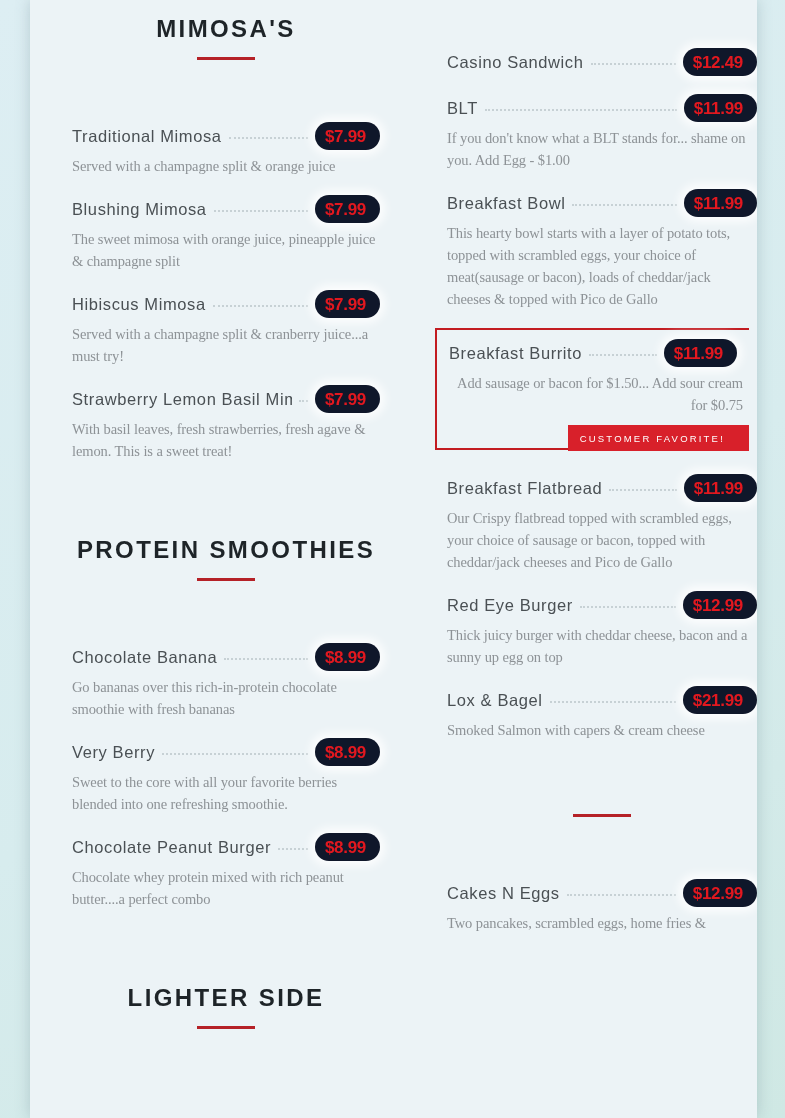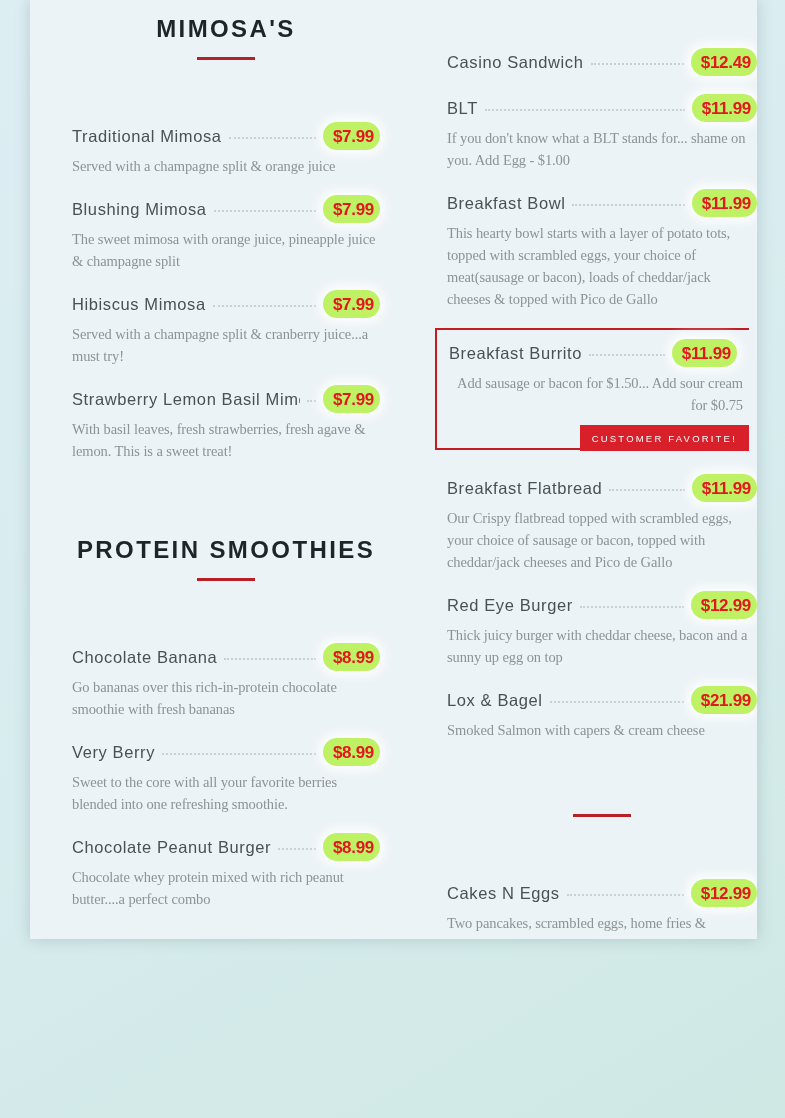--- a/index.html
+++ b/index.html
@@ -5,21 +5,21 @@
   * { margin: 0; padding: 0; box-sizing: border-box; }
   html, body { width: 785px; height: 1118px; overflow: hidden; }
   body {
     font-family: "Liberation Sans", sans-serif;
     background: linear-gradient(150deg, var(--page-bg-top, #ddeef3) 0%, #d7ecee 55%, var(--page-bg-bottom, #cfe8e4) 100%);
     position: relative;
   }
   .menu-card {
     position: absolute;
     left: 30px; top: 0;
-    width: 727px; height: 939px;
+    width: 727px; height: 1118px;
     background: var(--card-bg, #ecf3f6);
     box-shadow: 0 0 14px rgba(90, 120, 130, 0.30);
     overflow: hidden;
   }
   .col { position: absolute; top: 0; }
   .col-left  { left: 42px;  width: 308px; padding-top: 14px; }
   .col-right { left: 417px; width: 310px; padding-top: 48px; }
 
   .menu-section + .menu-section { margin-top: 73px; }
 
@@ -56,27 +56,27 @@
   }
   .leader {
     flex: 1 1 10px;
     min-width: 0;
     border-top: 2px dotted #c7d1d5;
     margin: 0 7px;
     transform: translateY(2px);
   }
   .item-price {
     flex: 0 0 auto;
-    background: #bef264;
+    background: #0f172a;
     color: var(--price-color, #e2181f);
     font-weight: 700;
     font-size: 17px;
     letter-spacing: -0.3px;
     line-height: 1;
-    padding: 6px 6px 5px 10px;
+    padding: 6px 14px 5px 10px;
     border-radius: 15px;
     box-shadow: 0 0 10px 5px rgba(255,255,255,0.85);
     position: relative;
     z-index: 2;
   }
   .item-desc {
     margin-top: 5px;
     font-family: "Liberation Serif", serif;
     font-size: 14.5px;
     letter-spacing: -0.1px;
@@ -96,21 +96,21 @@
   }
   .menu-item.highlight .item-desc { margin-right: -6px; text-align: right; }
   .favorite-badge {
     position: absolute;
     right: 0; bottom: -3px;
     background: var(--badge-bg, #d8202a);
     color: #ffffff;
     font-size: 9.5px;
     font-weight: 400;
     letter-spacing: 2.2px;
-    padding: 8px 12px 7px 12px;
+    padding: 8px 24px 7px 12px;
     white-space: nowrap;
     z-index: 3;
   }
 </style>
 </head>
 <body style="--page-bg-top: #ddeef3; --page-bg-bottom: #cfe8e4; --card-bg: #ecf3f6; --heading-color: #1e2428; --accent-underline: #b52127; --name-color: #4a5054; --desc-color: #8d9296; --price-color: #e2181f; --highlight-border: #c21b21; --badge-bg: #d8202a;">
 
 <div class="menu-card">
   <div class="col col-left">
       <div class="menu-section">

